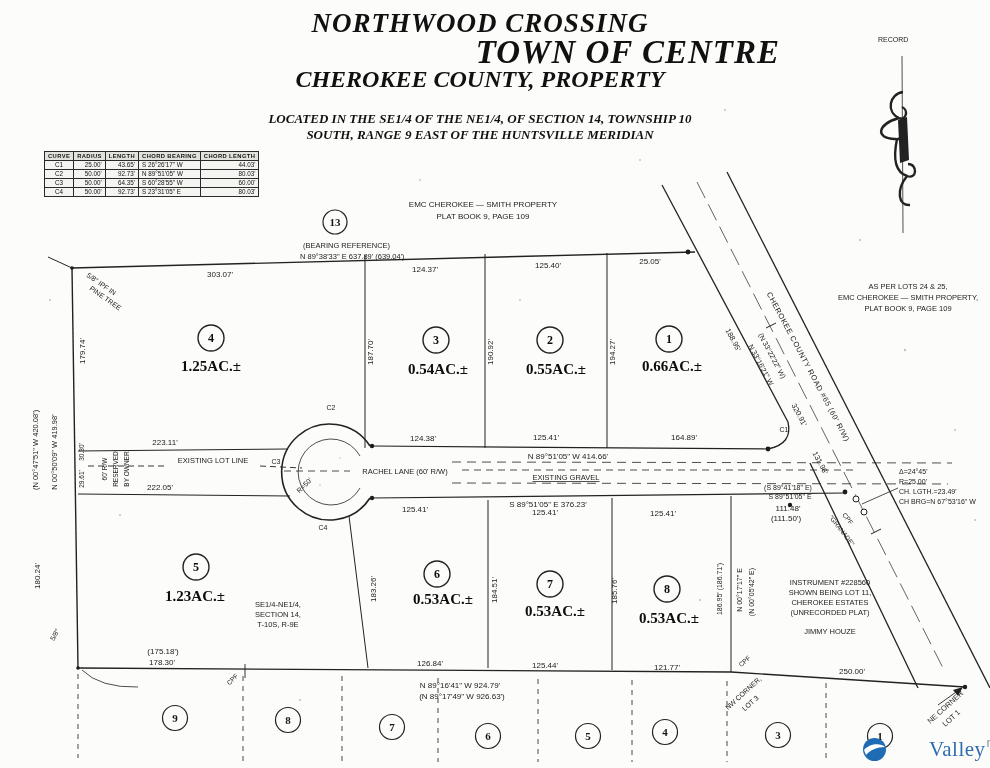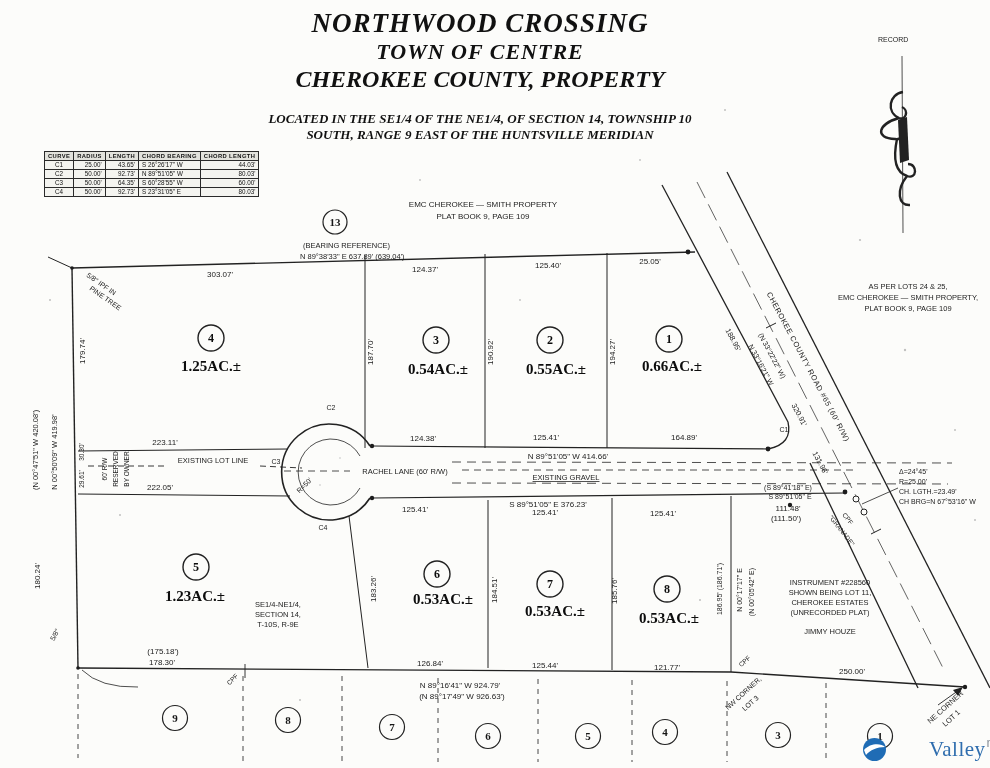--- a/index.html
+++ b/index.html
@@ -2,21 +2,21 @@
 <html><head>
 <meta charset="utf-8">
 <style>
   html,body{margin:0;padding:0;background:#e8e8e6;}
   #sheet{position:relative;width:990px;height:768px;background:#fcfcfa;overflow:hidden;
          font-family:"Liberation Sans",sans-serif;color:#1a1a1a;padding-left:48px;}
   
   #titleblock{position:absolute;left:180px;top:8px;width:600px;text-align:center;
               font-family:"Liberation Serif",serif;font-style:italic;font-weight:bold;color:#111;}
   #titleblock .t1{font-size:27px;line-height:30px;letter-spacing:1px;}
-  #titleblock .t2{font-size:22px;line-height:28px;letter-spacing:1px;}
+  #titleblock .t2{font-size:33px;line-height:28px;letter-spacing:1px;text-align:right;}
   #titleblock .t3{font-size:24px;line-height:27px;}
   #titleblock .t4{font-size:13px;line-height:16px;margin-top:18px;}
   #titleblock .t5{font-size:13px;line-height:15px;font-style:italic;}
   
   #curvetable{position:absolute;left:44px;top:151px;border-collapse:collapse;background:#f4f4f0;}
   #curvetable td,#curvetable th{border:1px solid #2a2a2a;font-size:6.3px;line-height:8px;
       padding:0 3px;font-family:"Liberation Sans",sans-serif;color:#111;white-space:nowrap;}
   #curvetable th{font-size:5.8px;letter-spacing:.4px;background:#e2e2dc;}
   #curvetable td.num{text-align:right;}
   #curvetable td.ctr{text-align:center;}

